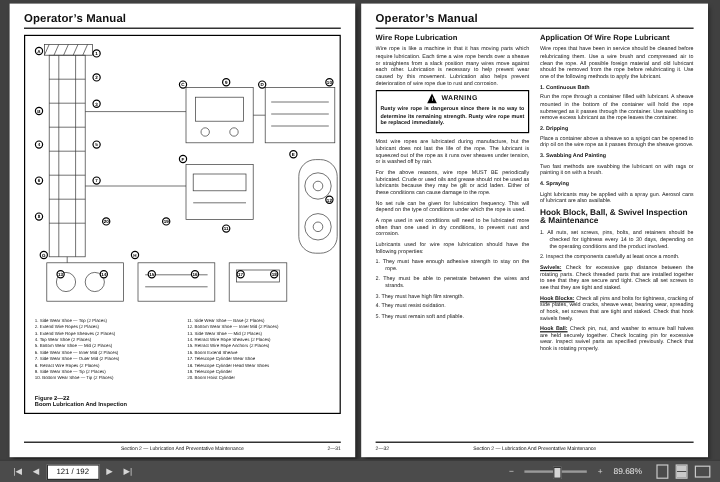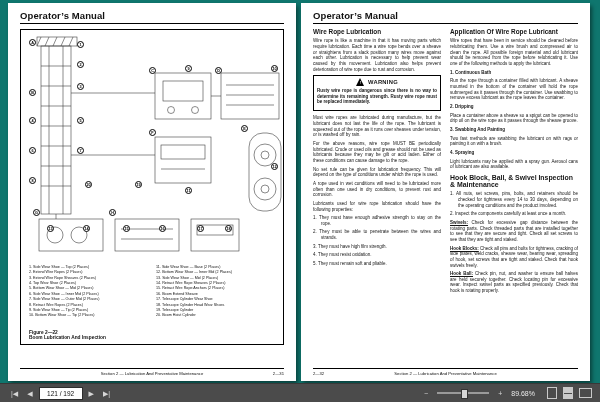--- a/index.html
+++ b/index.html
@@ -3,21 +3,21 @@
 <meta charset="utf-8">
 <style>
   html,body{margin:0;padding:0;}
   body{
     width:600px;height:402px;overflow:hidden;position:relative;
     background:#7e7e7e;
     font-family:"Liberation Sans","DejaVu Sans",sans-serif;
     -webkit-font-smoothing:antialiased;
   }
   
-  .pages{position:absolute;left:0;top:0;right:0;bottom:18px;background:#0f766e;}
+  .pages{position:absolute;left:0;top:0;right:0;bottom:18px;background:#404040;}
   .page{
     position:absolute;top:3px;height:378px;background:#ffffff;
     box-shadow:2px 3px 4px rgba(0,0,0,.45);
     color:#111;overflow:hidden;
   }
   .page.left{left:8px;width:288px;}
   .page.right{left:301px;width:289px;}
   .page-header{margin:7px 12px 0 12px;border-bottom:1.2px solid #000;padding-bottom:2px;}
   .page-header h1{margin:0;font-size:9.5px;font-weight:bold;letter-spacing:.1px;}
   .page-footer{

